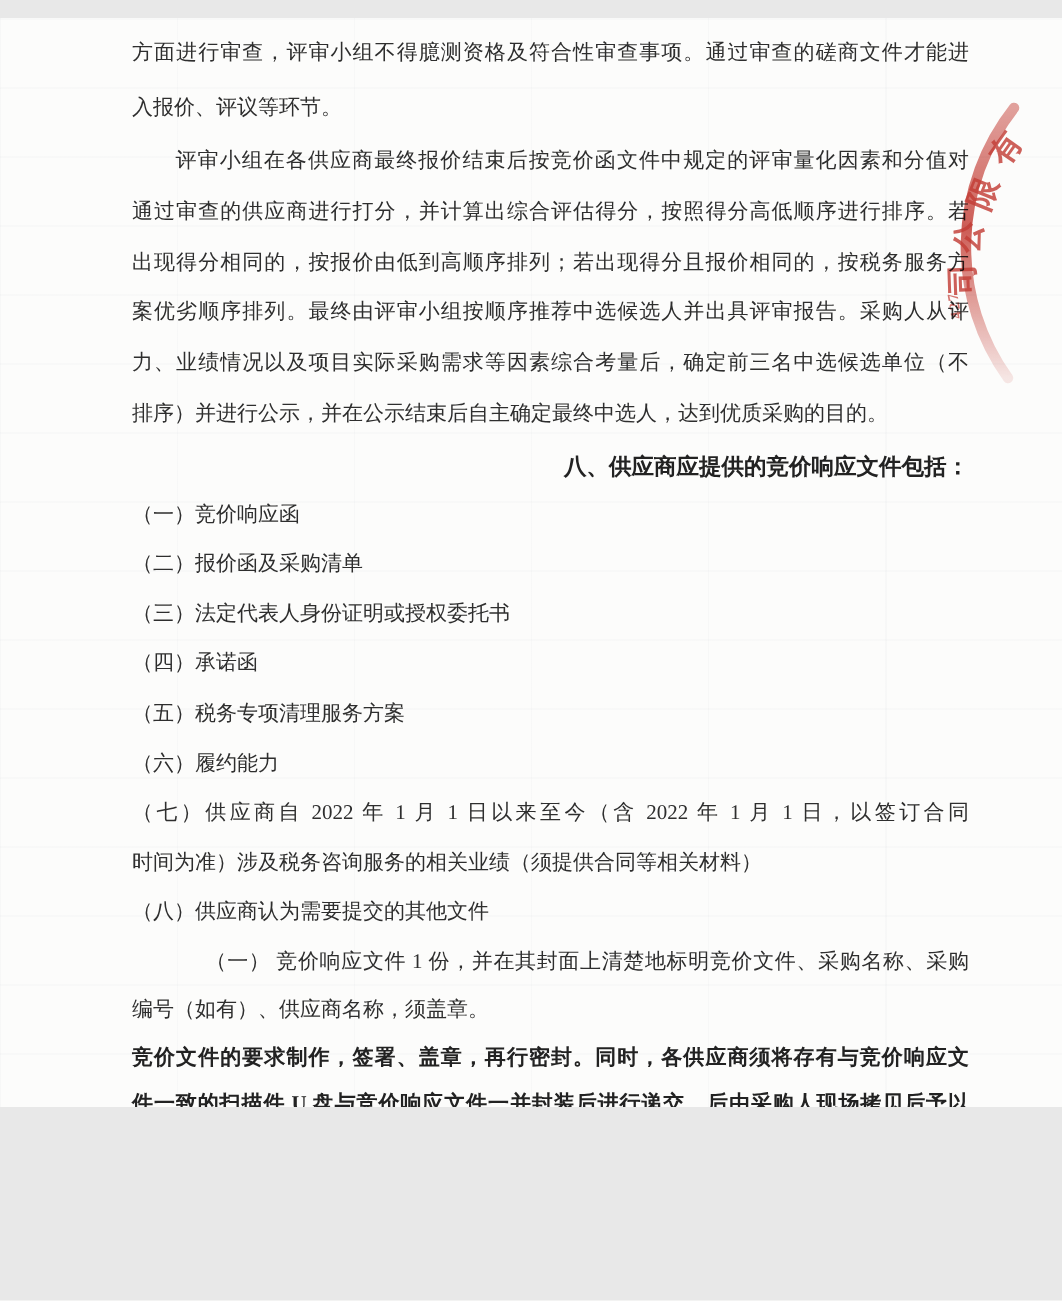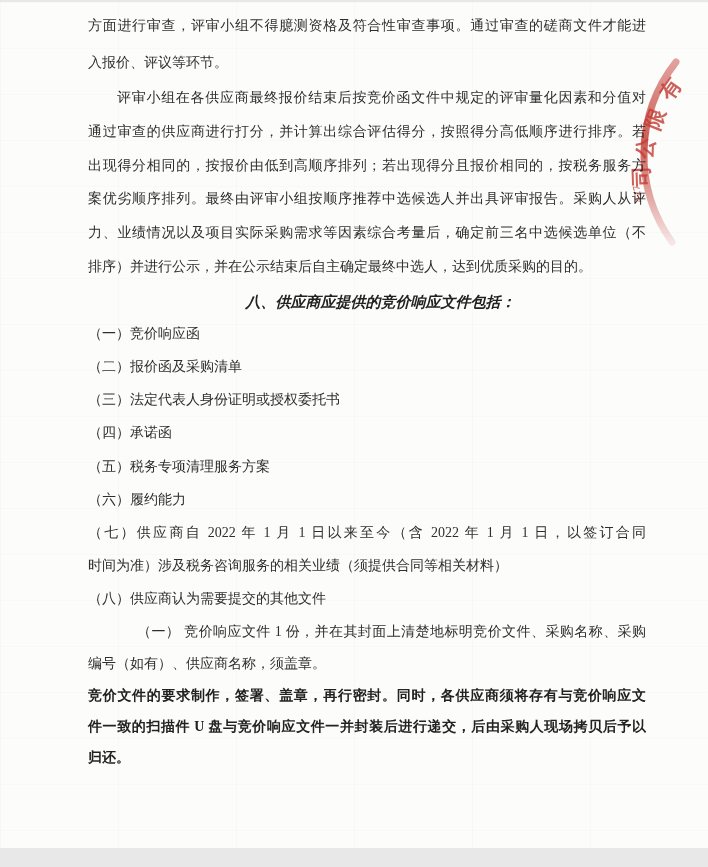--- a/index.html
+++ b/index.html
@@ -1,19 +1,19 @@
 <!DOCTYPE html>
 <html><head>
 <meta charset="utf-8">
 <style>
   html,body { margin:0; padding:0; background:#e8e8e8; }
   .page {
     position:relative;
-    width:708px; height:846px;
-    margin:2px auto;
+    width:708px; height:726px;
+    margin:12px auto;
     background:
       repeating-linear-gradient(to right,  rgba(140,150,165,0.045) 0 1px, transparent 1px 118px),
       repeating-linear-gradient(to bottom, rgba(140,150,165,0.035) 0 1px, transparent 1px 46px),
       #fcfcfb;
     overflow:hidden;
     font-family:"Liberation Serif","DejaVu Serif",serif;
     color:#2e2e2e;
   }
   .text-col {
     position:absolute; left:88px; top:5px; width:558px;
@@ -25,21 +25,21 @@
     white-space:normal;
   }
   .line.last { text-align-last:left; }
   .cont  .line { line-height:37px; }
   .scoring .line { line-height:33.8px; }
   .scoring .line.first { padding-left:29px; }
   .h8, .h9 {
     margin-top:3px; padding-left:27px;
     line-height:30px; font-size:15px; font-weight:bold;
     font-family:"Liberation Sans","DejaVu Sans",sans-serif;
-    color:#222; text-align:center;font-style:italic;
+    color:#222; text-align:right;
   }
   .list8 .line { line-height:33.2px; }
   .item9 .line { line-height:32px; }
   .item9 .line.first { padding-left:49px; }
   .item9b .line { line-height:31px; }
   .item9b .line.first { padding-left:50px; }
   .bold { font-weight:bold; color:#222; }
   
   .stamp { position:absolute; left:0; top:0; width:708px; height:867px; pointer-events:none; mix-blend-mode:multiply; }
   .stamp svg { position:absolute; left:0; top:0; }

